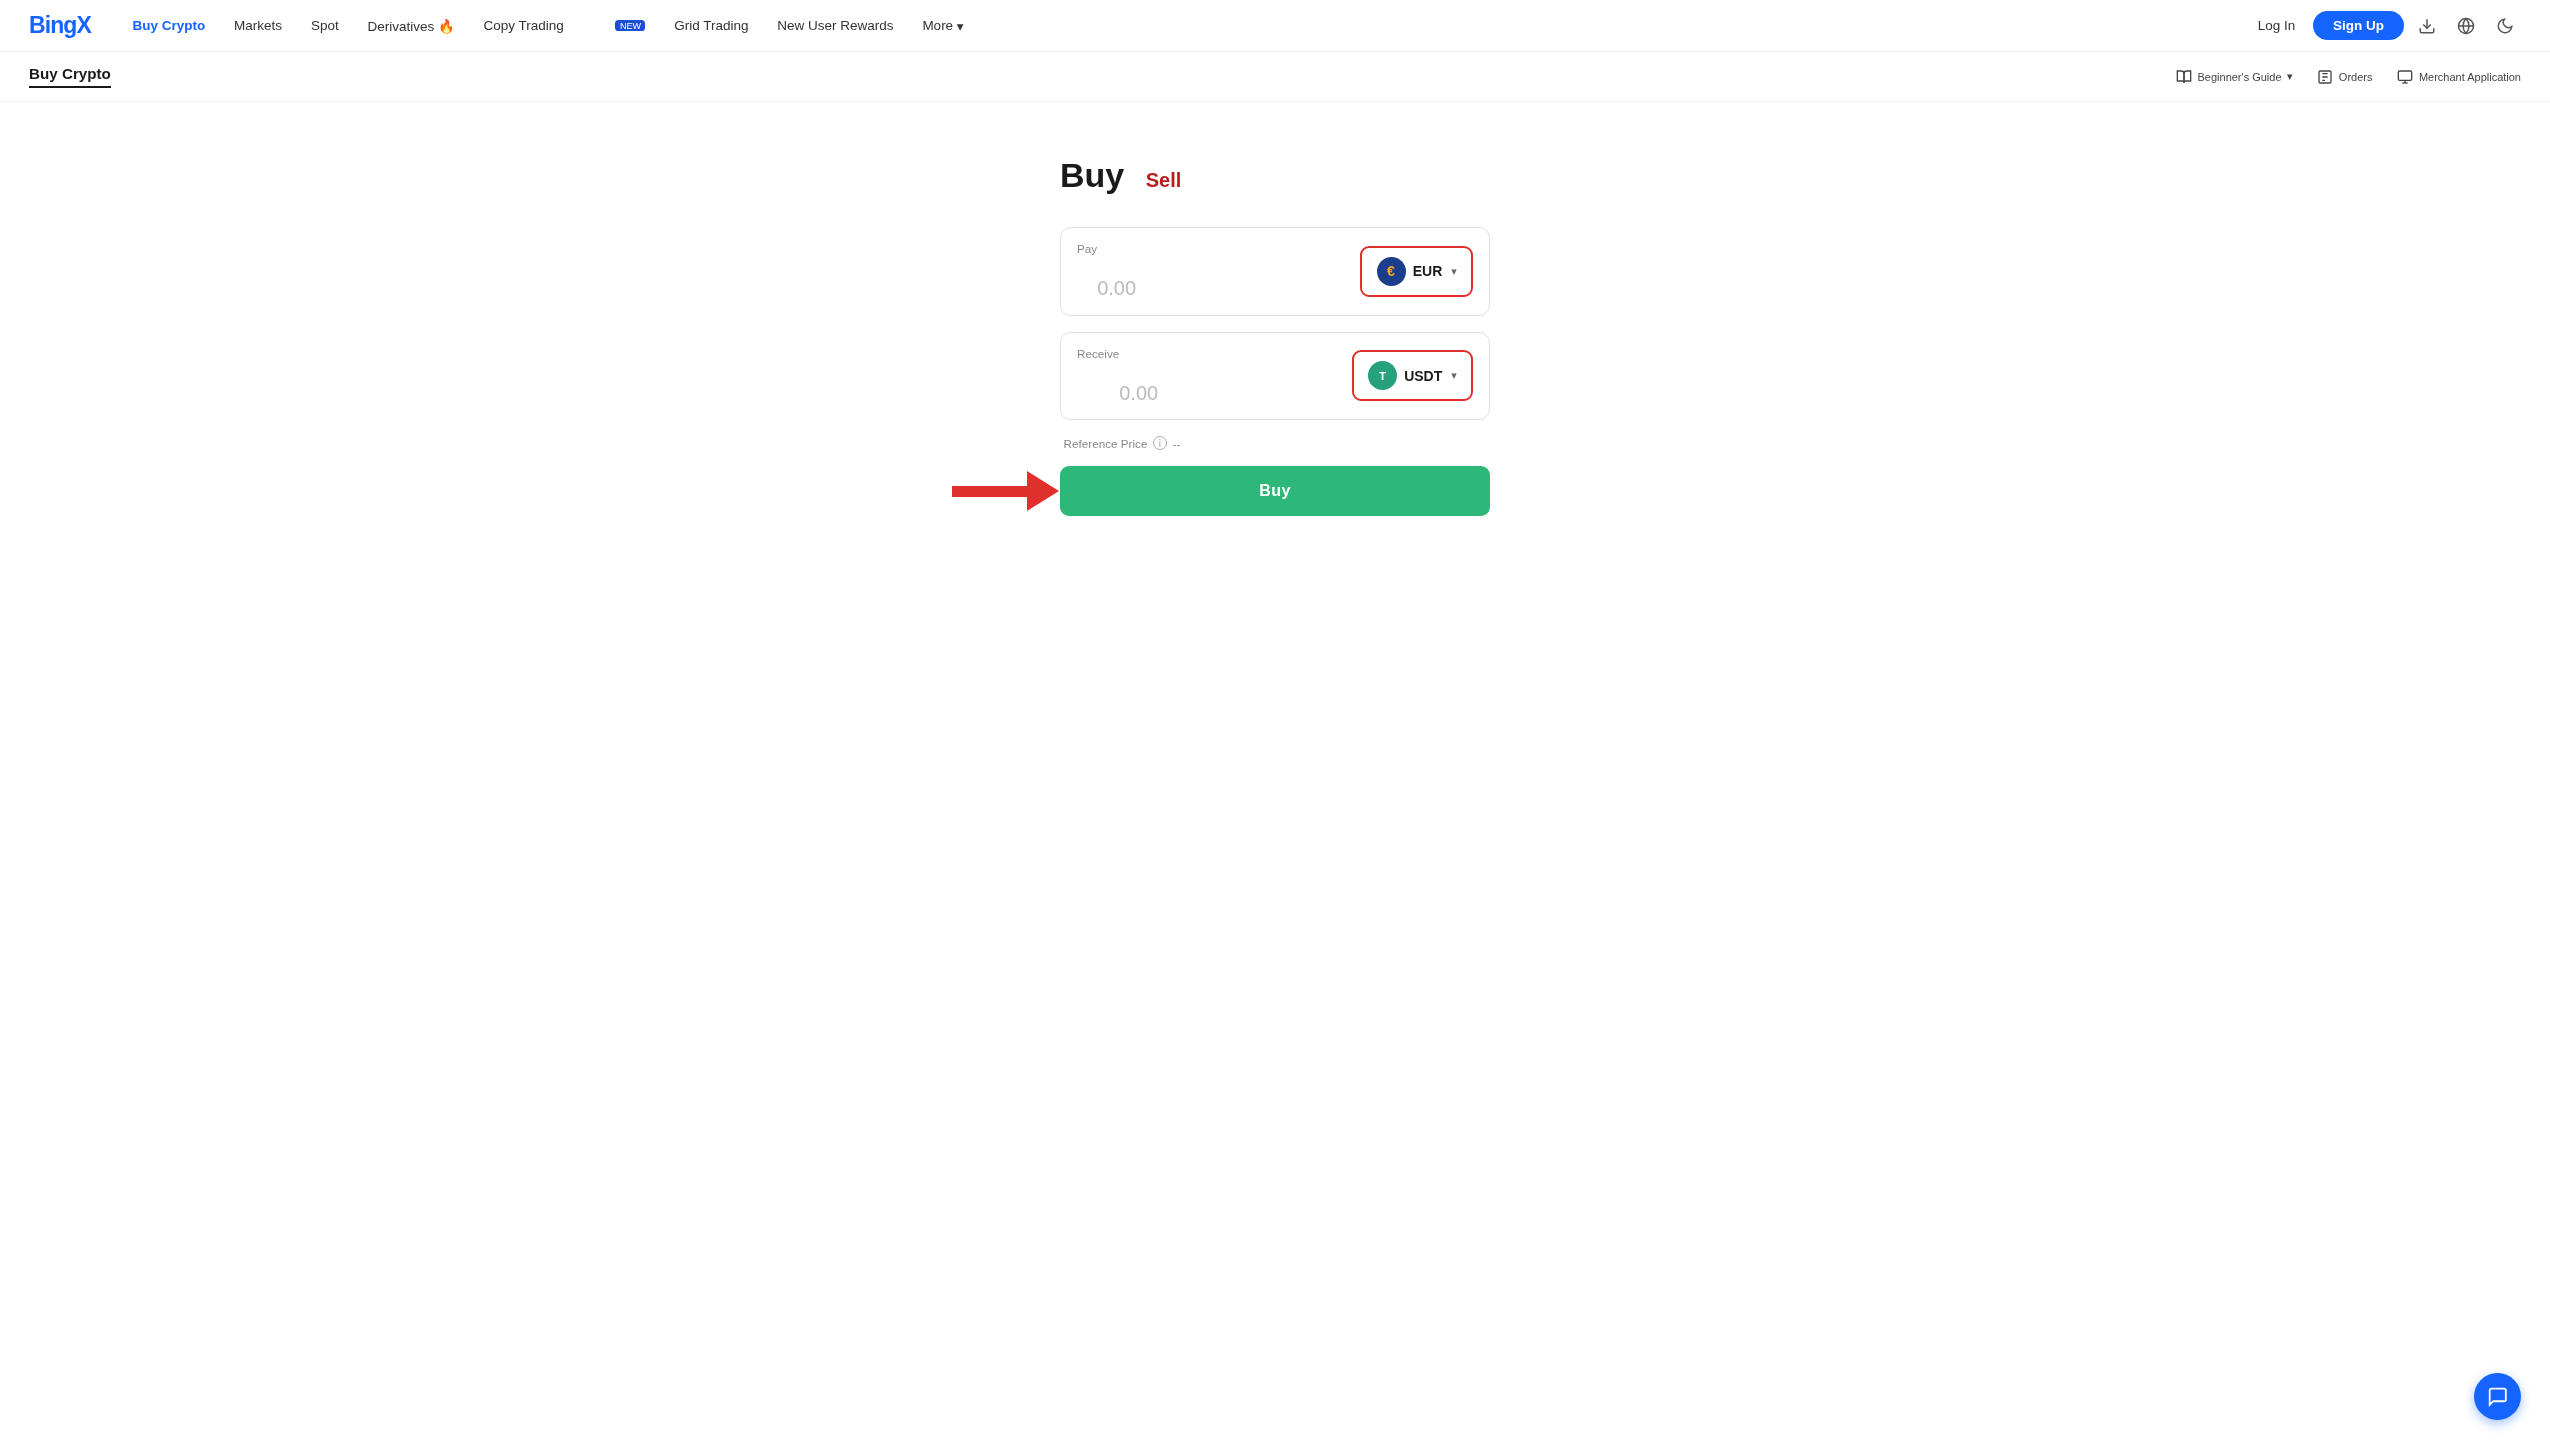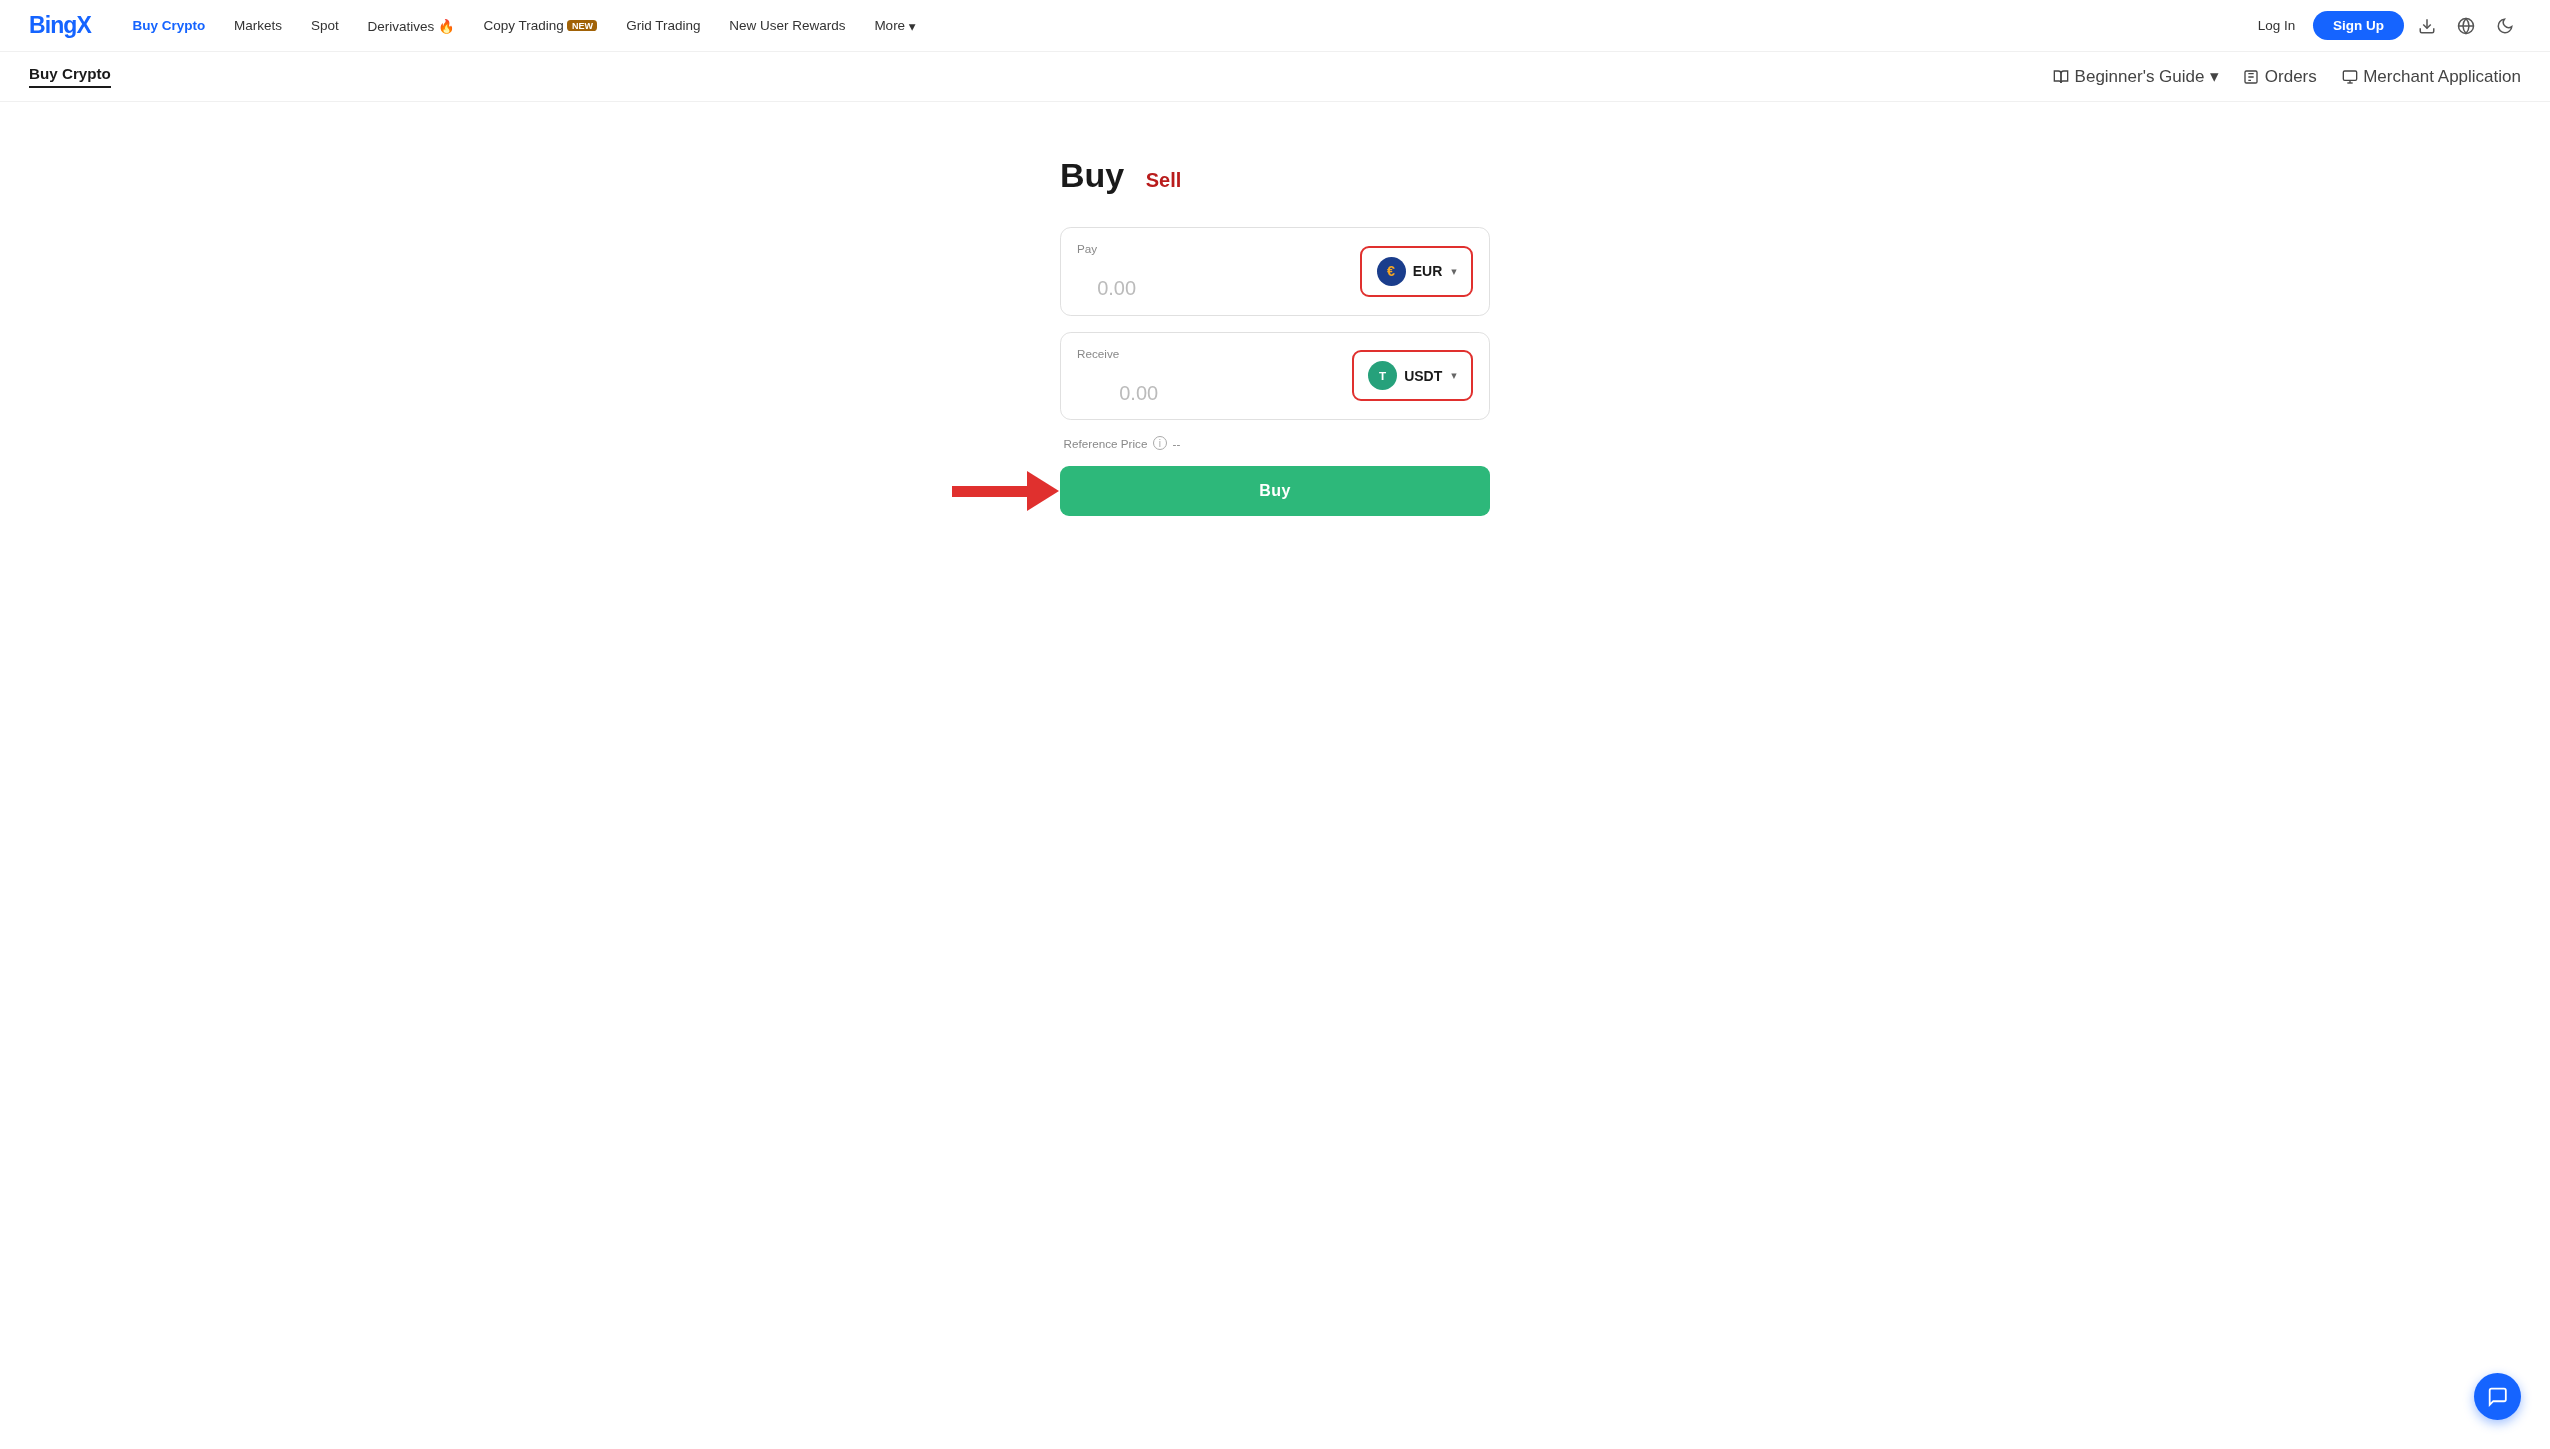--- a/index.html
+++ b/index.html
@@ -39,27 +39,28 @@
       cursor: pointer;
       border-radius: 5.4px;
       white-space: nowrap;
       display: flex;
       align-items: center;
       gap: 3.6px;
       position: relative;
     }
     .nav-item.active { color: #1564ff; font-weight: 600; }
     .nav-badge {
-      background: #a16207;
+      background: #1d4ed8;
       color: #fff;
       font-size: 9px;
-      font-weight: 700;
+      font-weight: 400;
       padding: 0.9px 4.5px;
       border-radius: 3.6px;
       text-transform: uppercase;
+      margin-left: 48px;
     }
     .nav-right {
       display: flex;
       align-items: center;
       gap: 7px;
       margin-left: auto;
     }
     .login-btn {
       font-size: 13.5px;
       font-weight: 500;
@@ -107,21 +108,21 @@
     .subheader-right {
       margin-left: auto;
       display: flex;
       align-items: center;
       gap: 25px;
     }
     .subheader-link {
       display: flex;
       align-items: center;
       gap: 5.4px;
-      font-size: 17px;
+      font-size: 11px;
       color: #444;
       cursor: pointer;
     }
 
     
     .main-content {
       display: flex;
       justify-content: center;
       padding: 54px 18px;
     }

